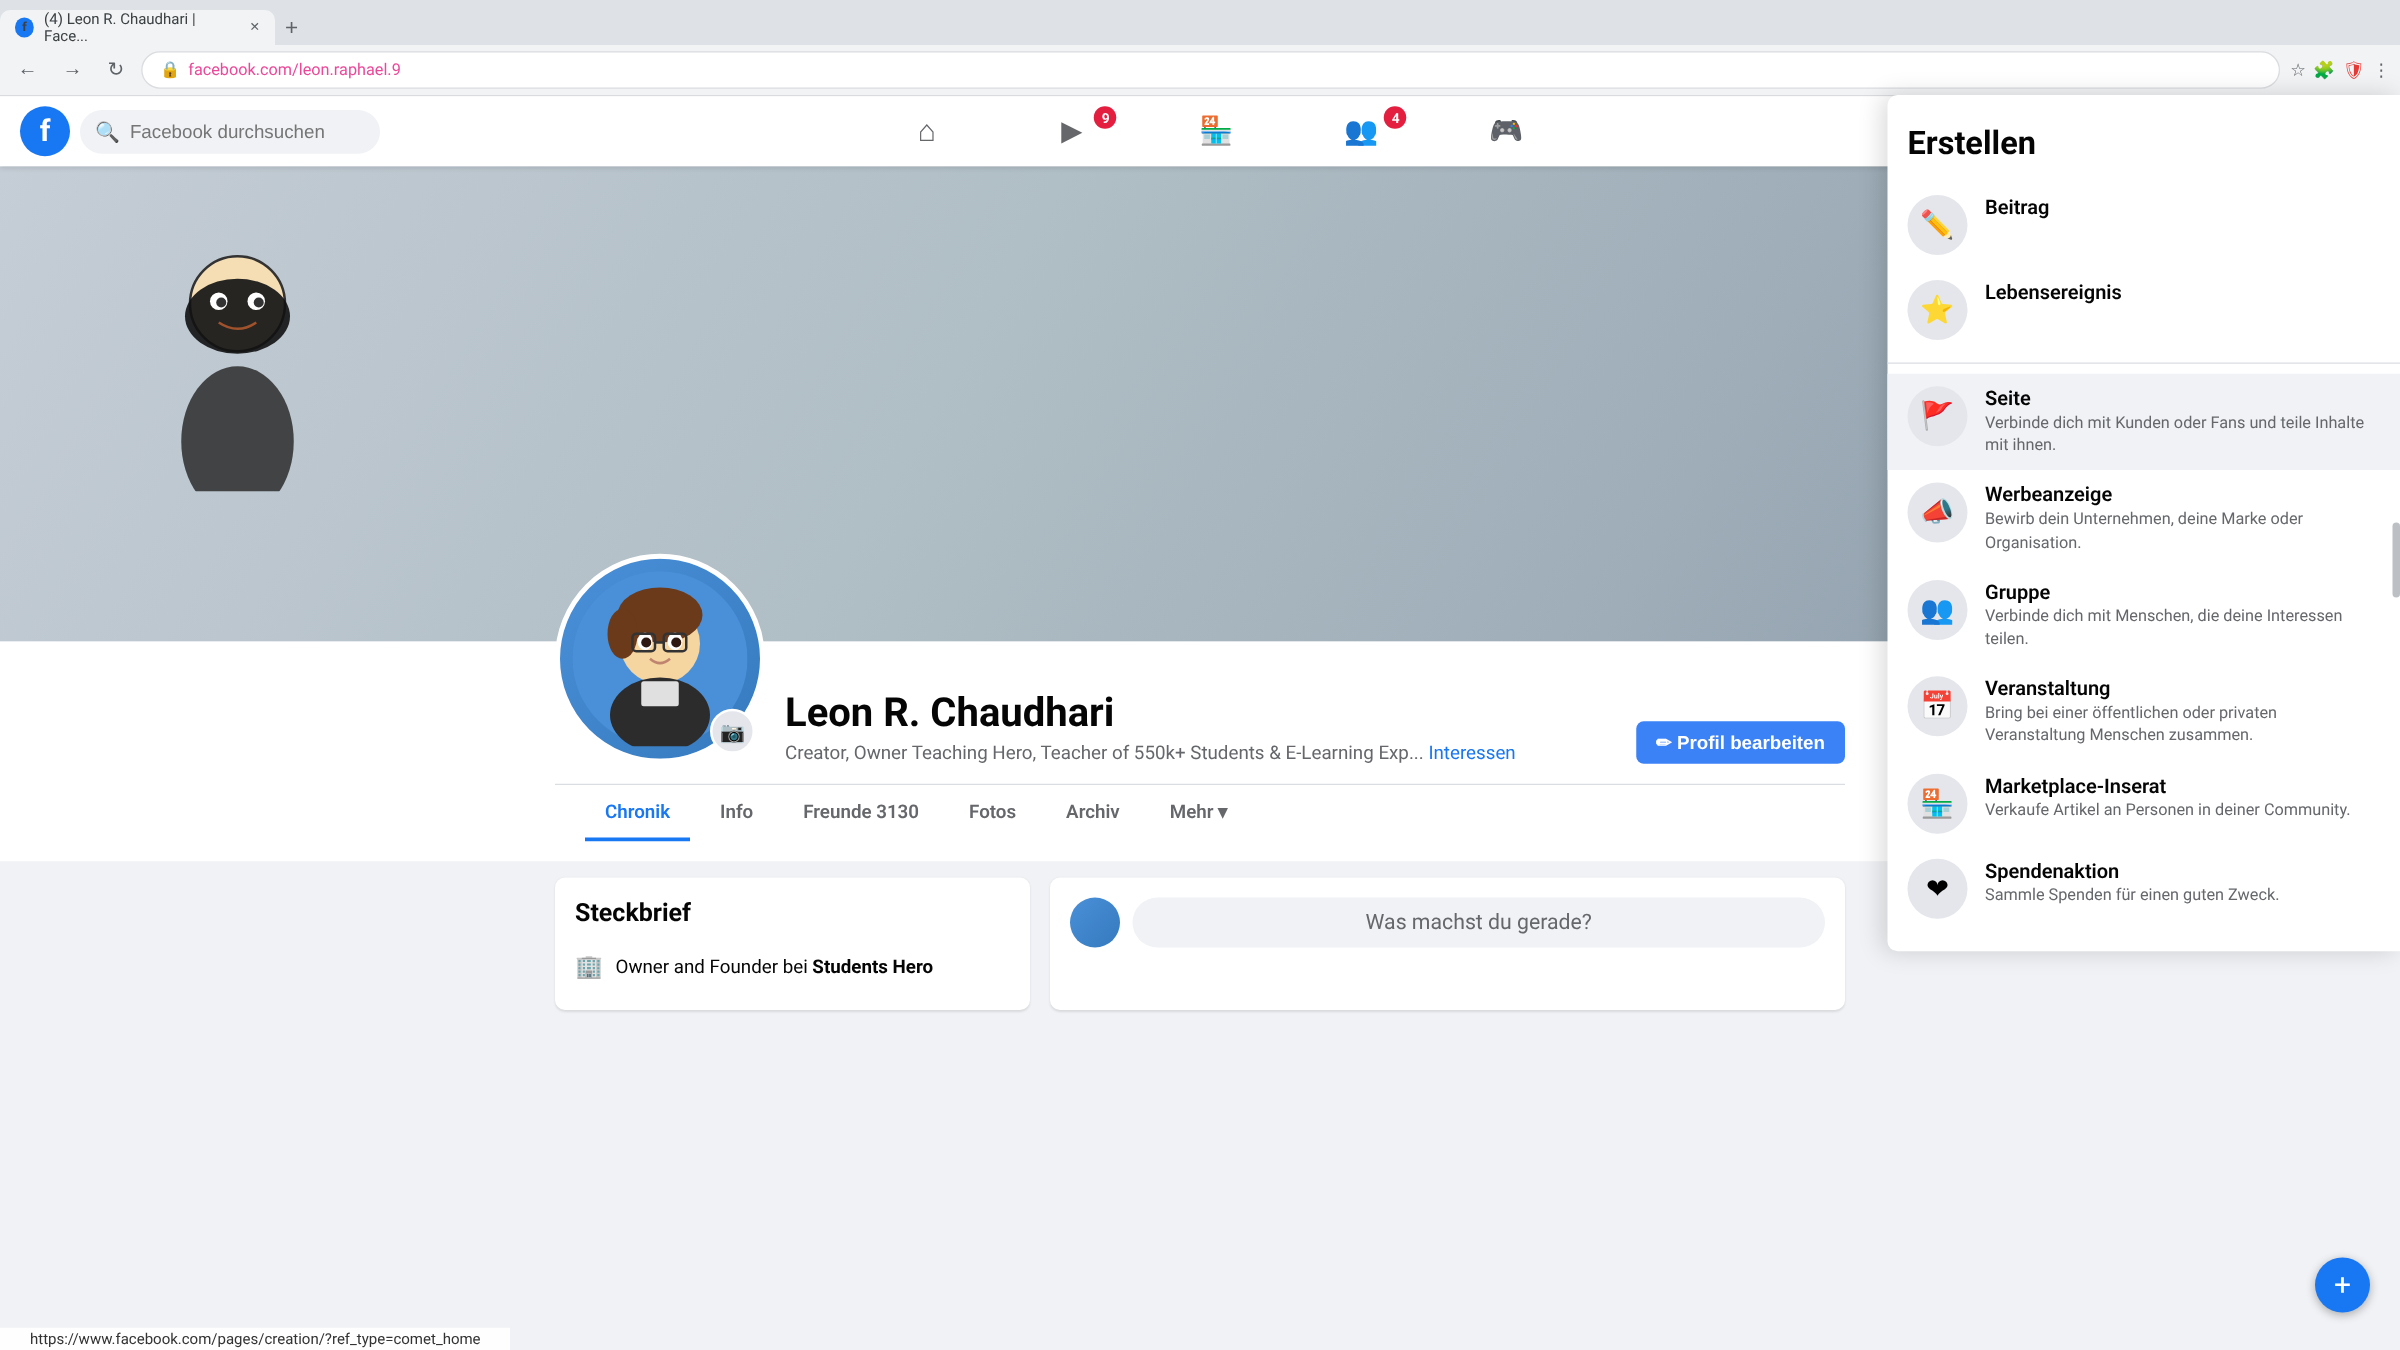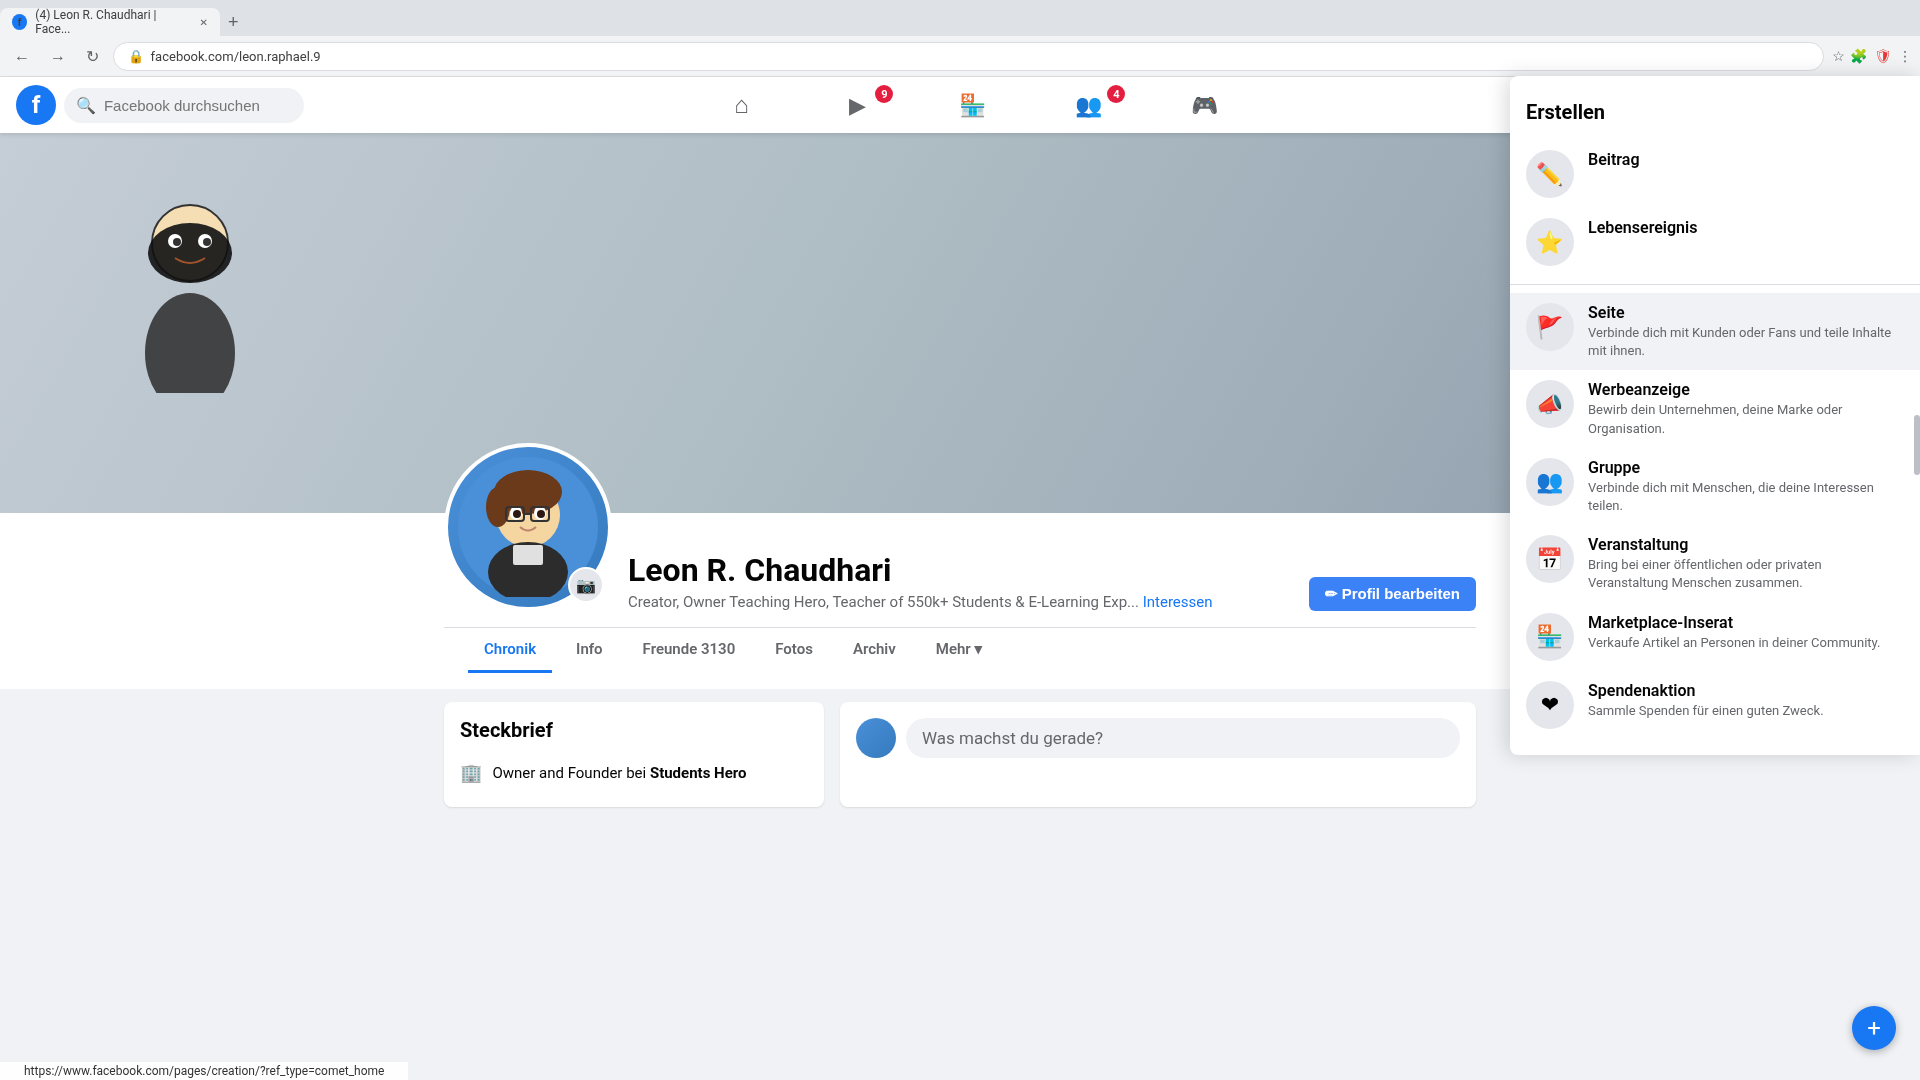--- a/index.html
+++ b/index.html
@@ -47,21 +47,21 @@
       background: white;
       border: 1px solid #dadce0;
       border-radius: 20px;
       padding: 6px 14px;
       font-size: 13px;
       color: #3c4043;
       display: flex;
       align-items: center;
       gap: 6px;
     }
-    .url-text { font-size: 13px; color: #404040; }
+    .url-text { font-size: 13px; color: #ec4899; }
     .browser-icons { display: flex; align-items: center; gap: 6px; margin-left: auto; }
     .browser-icon { font-size: 14px; color: #5f6368; cursor: pointer; }
 
     
     .fb-header {
       background: white;
       height: 56px;
       display: flex;
       align-items: center;
       padding: 0 16px;
@@ -325,20 +325,21 @@
     .post-box {
       background: white;
       border-radius: 8px;
       padding: 16px;
       box-shadow: 0 1px 2px rgba(0,0,0,0.1);
     }
     .post-input-row {
       display: flex;
       align-items: center;
       gap: 10px;
+      text-align: center;
     }
     .post-avatar {
       width: 40px; height: 40px;
       border-radius: 50%;
       background: linear-gradient(135deg, #4a90d9, #357abd);
       flex-shrink: 0;
     }
     .post-input {
       flex: 1;
       background: #f0f2f5;
@@ -356,21 +357,21 @@
       top: 76px;
       right: 0;
       width: 410px;
       background: white;
       border-radius: 8px 0 0 8px;
       box-shadow: -4px 0 20px rgba(0,0,0,0.15);
       z-index: 1000;
       padding: 16px 0;
     }
     .dropdown-title {
-      font-size: 20px;
+      font-size: 26px;
       font-weight: 700;
       color: #050505;
       padding: 8px 16px 16px;
     }
     .dropdown-item {
       display: flex;
       align-items: flex-start;
       padding: 10px 16px;
       gap: 14px;
       cursor: pointer;

